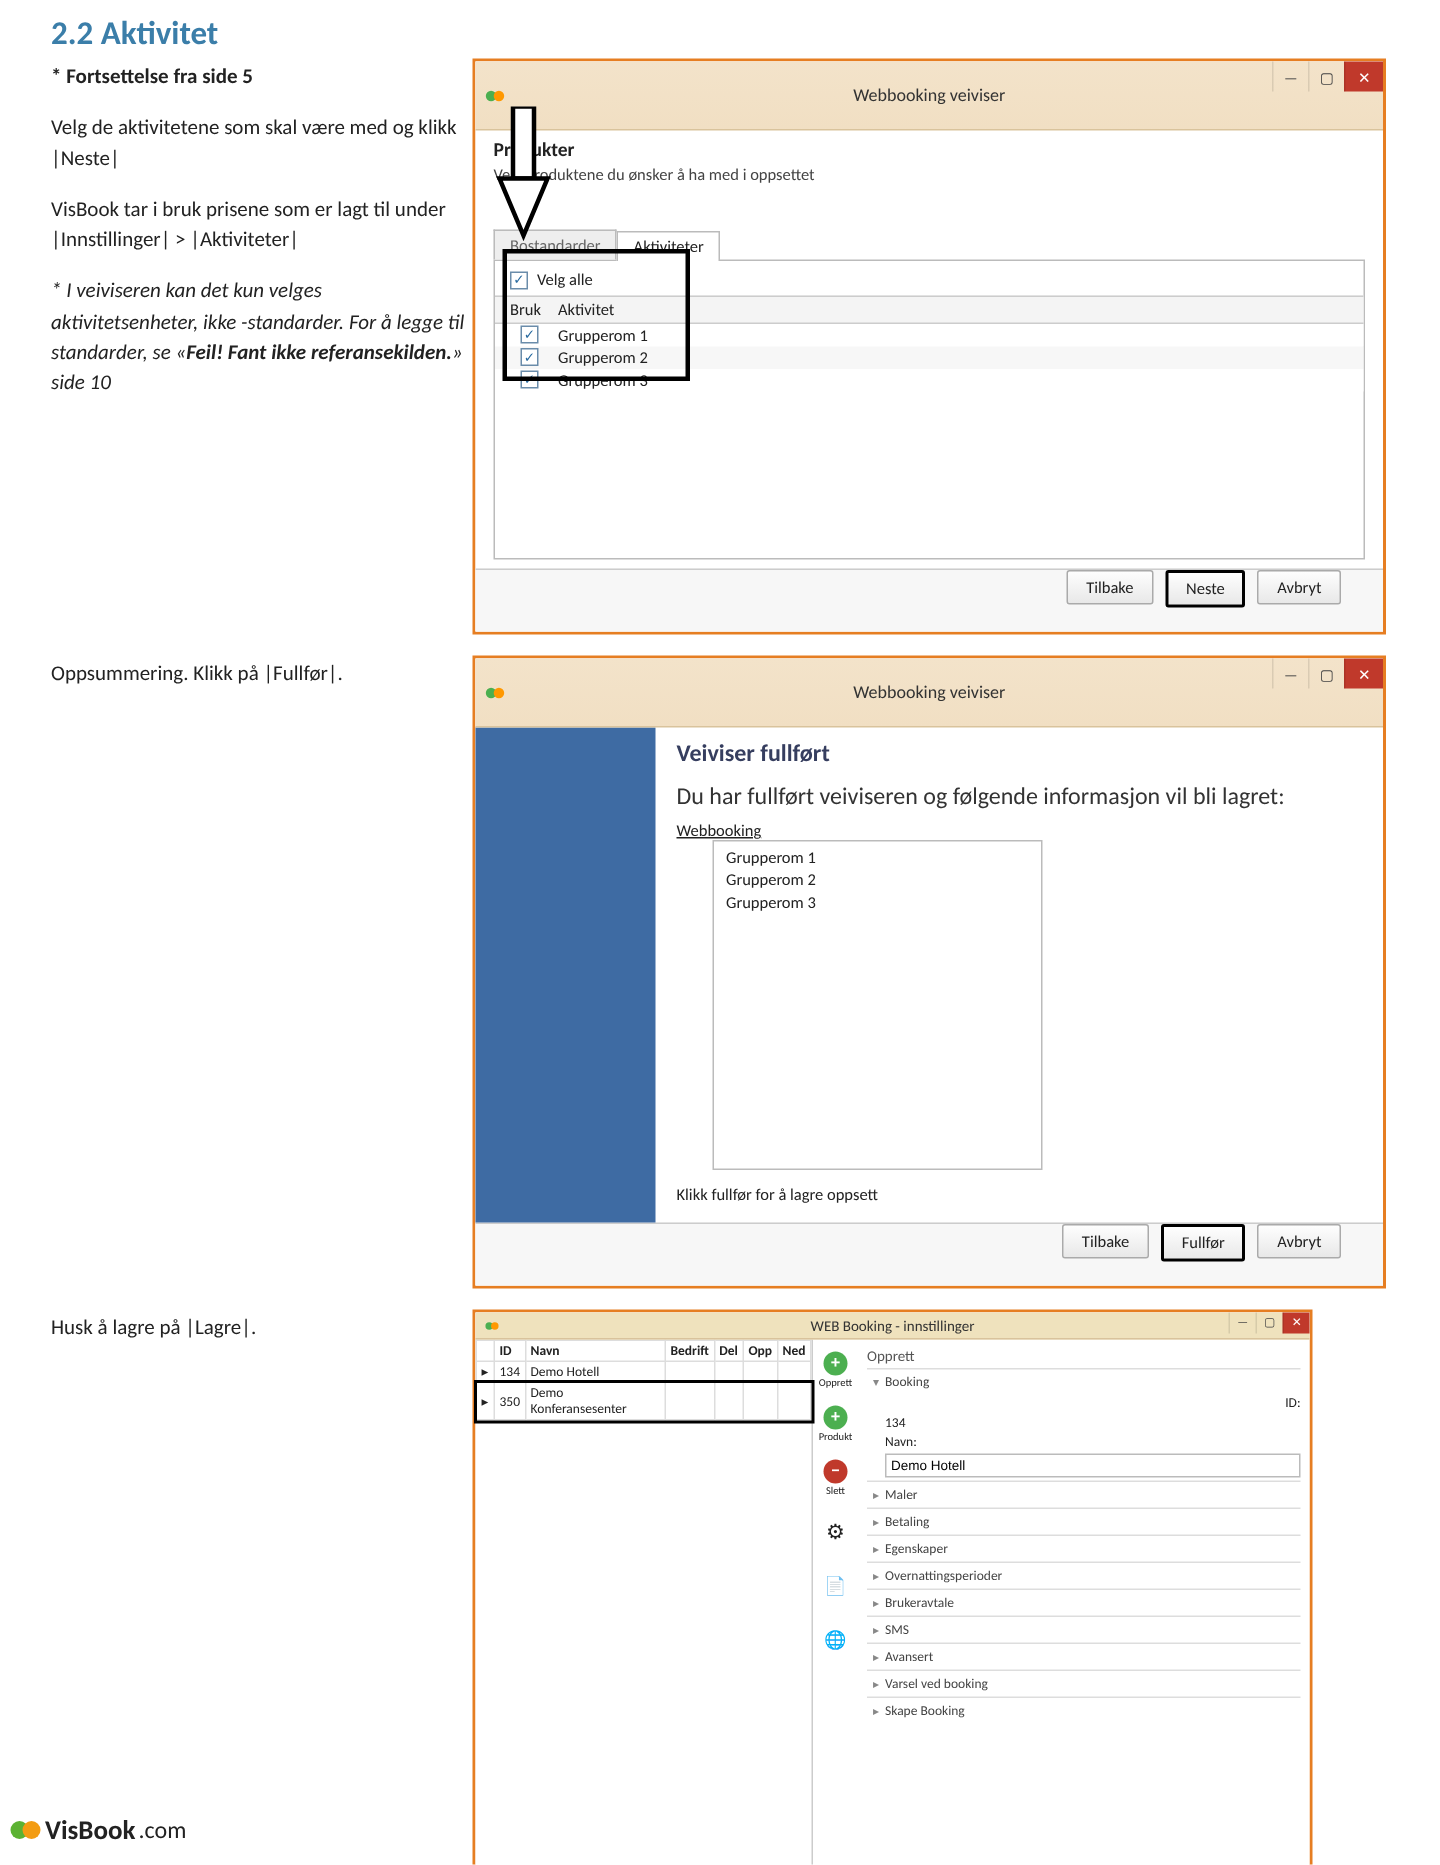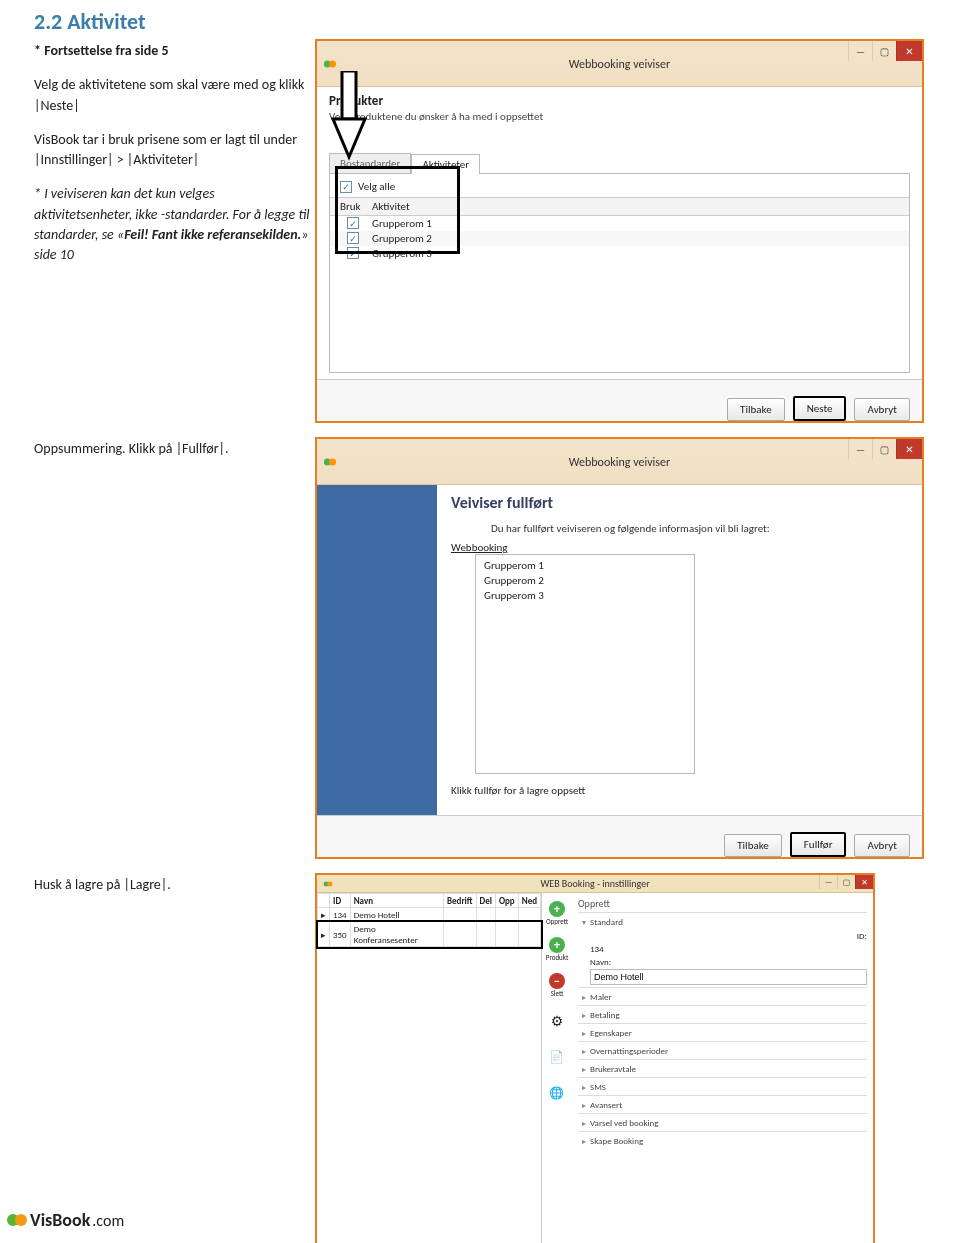--- a/index.html
+++ b/index.html
@@ -78,21 +78,21 @@
   .grid-r { display:flex; font-size:11px; padding:1px 10px; gap:6px; background:#fff; }
   .grid-r.alt { background:#f7f7f7; }
   .grid-r .c1 { width:26px; display:flex; justify-content:center; }
   .highlight-box {
     position:absolute; border:3px solid #000;
   }
   .arrow {
     position:absolute; width:40px; height:90px;
   }
   .wiz-footer {
-    border-top:1px solid #ccc; height:42px; display:flex; align-items:flex-end; justify-content:flex-end; gap:8px; padding-right:12px;
+    border-top:1px solid #ccc; height:42px; display:flex; align-items:flex-start; justify-content:flex-end; gap:8px; padding-right:28px;
     background:#f7f7f7;
   }
   .btn {
     border:1px solid #aaa; background:linear-gradient(#fefefe,#e8e8e8);
     font-size:11px; padding:4px 12px; min-width:50px; text-align:center;
     border-radius:2px;
   }
   .btn-hl { border:2px solid #000; }
   
   .sidebanner { width:120px; background:#3e6ba3; }
@@ -229,21 +229,21 @@
           <div class="win-controls">
             <div class="wc-btn">—</div>
             <div class="wc-btn">▢</div>
             <div class="wc-btn wc-close">✕</div>
           </div>
         </div>
         <div class="wiz2-wrap">
           <div class="sidebanner" style="height:330px;"></div>
           <div class="wiz2-right">
             <div class="wiz2-title">Veiviser fullført</div>
-            <div style="font-size:11px; color:#333; margin-bottom:6px;margin-left:40px;">Du har fullført veiviseren og følgende informasjon vil bli lagret:</div>
+            <div style="font-size:16px; color:#333; margin-bottom:6px;">Du har fullført veiviseren og følgende informasjon vil bli lagret:</div>
             <div style="font-size:11px; margin-bottom:0;text-decoration:underline;">Webbooking</div>
             <div class="list-box" style="margin-left:24px;">
               <div>Grupperom 1</div>
               <div>Grupperom 2</div>
               <div>Grupperom 3</div>
             </div>
             <div style="font-size:11px; margin-top:10px;">Klikk fullfør for å lagre oppsett</div>
           </div>
         </div>
         <div class="wiz-footer">
@@ -327,21 +327,21 @@
                 <span style="font-size:12px">📄</span>
               </div>
             <div class="tool-btn">
                 <span style="font-size:12px">🌐</span>
               </div>
           </div>
           <div class="right-panel">
             <div class="panel-head">Opprett</div>
             <div class="collapse-row">
                 <span class="chev">▾</span>
-                <span>Standard</span>
+                <span>Booking</span>
               </div>
             <div class="field-row" style="padding-left:12px;justify-content:flex-end;">
               <span>ID:</span>
             </div>
             <div class="field-row" style="padding-left:12px;">
               <span>134</span>
             </div>
             <div class="field-row" style="padding-left:12px;">
               <span>Navn:</span>
             </div>

